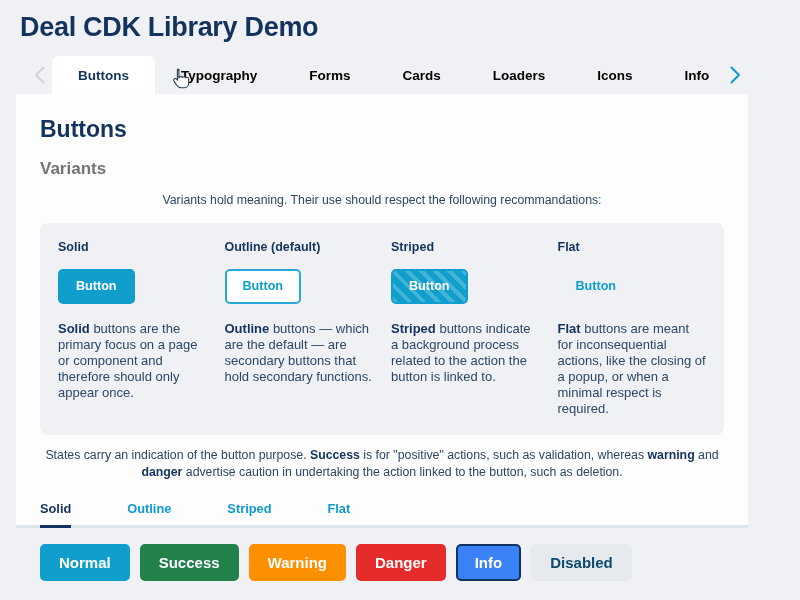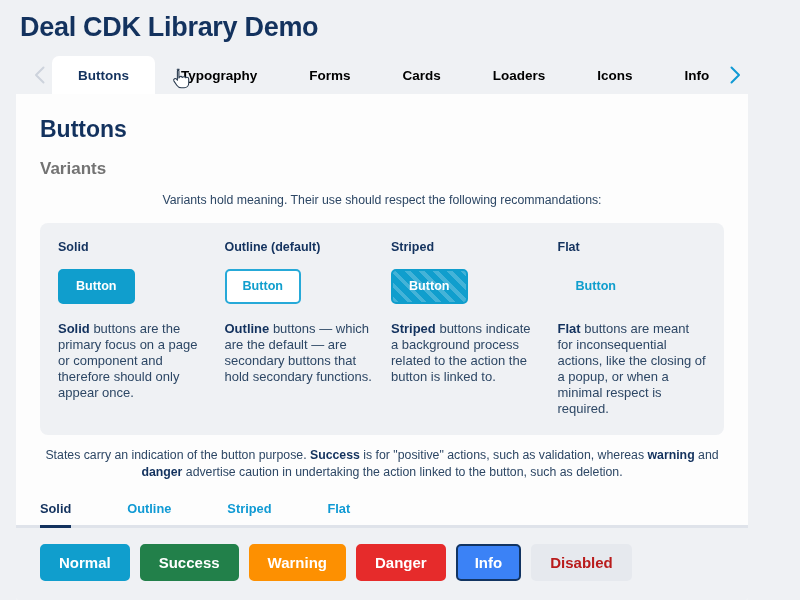--- a/index.html
+++ b/index.html
@@ -231,21 +231,21 @@
     padding: 9px 17px;
     line-height: 15px;
     cursor: pointer;
     white-space: nowrap;
   }
   .state-normal   { background: #109ecd; border-color: #109ecd; }
   .state-success  { background: #22804a; border-color: #22804a; }
   .state-warning  { background: #fd9001; border-color: #fd9001; }
   .state-danger   { background: #e62b2b; border-color: #e62b2b; }
   .state-info     { background: #3b82f6; border-color: #123461; }
-  .state-disabled { background: #e6e9ee; border-color: #e6e9ee; color: #b91c1c; cursor: default; }
+  .state-disabled { background: #e6e9ee; border-color: #e6e9ee; color: #0c4a6e; cursor: default; }
 
   
   .cursor {
     position: absolute;
     left: 172px; top: 68px;
     width: 18px; height: 22px;
     pointer-events: none;
     z-index: 50;
   }
 </style>

